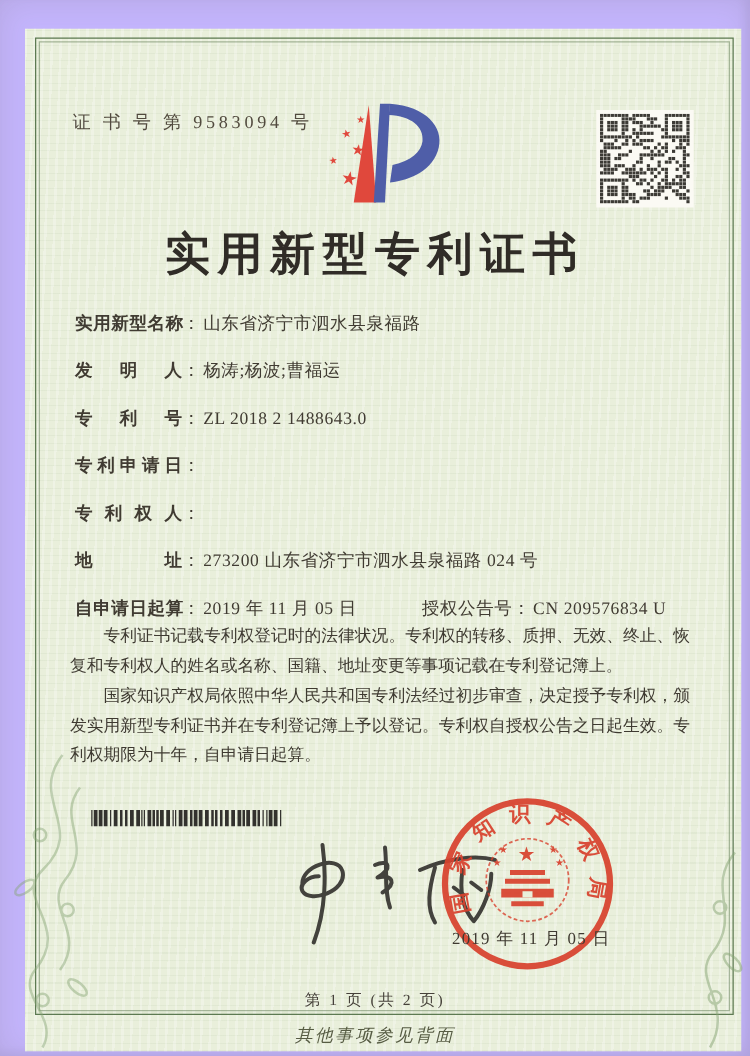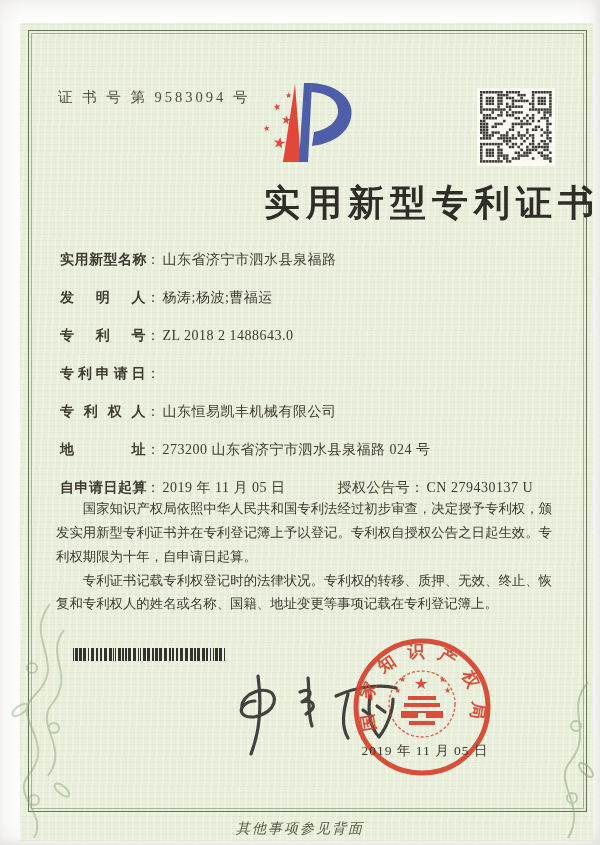--- a/index.html
+++ b/index.html
@@ -1,18 +1,18 @@
 <!DOCTYPE html>
 <html><head>
 <meta charset="utf-8">
 <style>
   html,body{margin:0;padding:0;background:#e8e4d6;}
   .sheet{
     position:relative;width:600px;height:845px;margin:0 auto;
-    background:#ffffff;overflow:hidden;
+    background:#c4b5fd;overflow:hidden;
     font-family:"Liberation Serif","DejaVu Serif",serif;
     box-shadow:inset 0 0 26px rgba(95,85,55,.14), inset -4px -3px 8px rgba(0,0,0,.05);
   }
   .green-panel{
     position:absolute;left:20px;top:23px;right:7px;bottom:4px;
     background:#e9efdb;
     background-image:
       repeating-linear-gradient(92deg, rgba(255,255,255,.28) 0 2px, rgba(255,255,255,0) 2px 7px),
       repeating-linear-gradient(0deg, rgba(125,155,112,.08) 0 1px, rgba(0,0,0,0) 1px 6px);
   }
@@ -23,21 +23,21 @@
   .frame::after{
     content:"";position:absolute;inset:2px;border:1px solid rgba(93,122,82,.5);
   }
   .cert-no{
     position:absolute;left:58px;top:88px;font-size:14.5px;letter-spacing:3px;
     color:#514a3e;
   }
   .logo{position:absolute;left:233px;top:80px;width:132px;height:96px;}
   .qr{position:absolute;left:477px;top:88px;width:72px;height:72px;background:#fbfaf4;padding:3px;}
   .title{
-    position:absolute;left:0;top:179px;width:100%;text-align:right;
+    position:absolute;left:0;top:179px;width:100%;text-align:center;
     font-size:36px;font-weight:600;letter-spacing:6px;color:#302c27;
   }
   .fields{
     position:absolute;left:60px;top:250px;width:500px;
     display:flex;flex-direction:column;gap:18px;
     font-size:14px;color:#403b32;letter-spacing:.5px;
   }
   .frow{display:flex;line-height:20px;white-space:nowrap;}
   .flabel{display:inline-block;width:86px;text-align:justify;text-align-last:justify;font-weight:bold;}
   .fcolon{margin:0 2px 0 0;}
@@ -462,42 +462,41 @@
         <span class="fcolon">：</span>
       <span>ZL 2018 2 1488643.0</span>
     </div>
     <div class="frow">
       <span class="flabel">专利申请日</span>
         <span class="fcolon">：</span>
     </div>
     <div class="frow">
       <span class="flabel">专利权人</span>
         <span class="fcolon">：</span>
-      <span>山东恒易凯丰机械有限公司</span>
     </div>
     <div class="frow">
       <span class="flabel">地址</span>
         <span class="fcolon">：</span>
       <span>273200 山东省济宁市泗水县泉福路 024 号</span>
     </div>
     <div class="frow">
       <span class="flabel">自申请日起算</span>
         <span class="fcolon">：</span>
       <span>2019 年 11 月 05 日</span>
       <span class="fpair2">
         <span>授权公告号</span>
           <span class="fcolon">：</span>
-        <span>CN 279430137 U</span>
+        <span>CN 209576834 U</span>
       </span>
     </div>
   </div>
 
   <div class="paras">
+    <p>专利证书记载专利权登记时的法律状况。专利权的转移、质押、无效、终止、恢复和专利权人的姓名或名称、国籍、地址变更等事项记载在专利登记簿上。</p>
     <p>国家知识产权局依照中华人民共和国专利法经过初步审查，决定授予专利权，颁发实用新型专利证书并在专利登记簿上予以登记。专利权自授权公告之日起生效。专利权期限为十年，自申请日起算。</p>
-    <p>专利证书记载专利权登记时的法律状况。专利权的转移、质押、无效、终止、恢复和专利权人的姓名或名称、国籍、地址变更等事项记载在专利登记簿上。</p>
   </div>
 
   <div class="barcode" id="barcode">
       <i style="left:0px;width:1px"></i>
       <i style="left:2px;width:3px"></i>
       <i style="left:6px;width:3px"></i>
       <i style="left:10px;width:3px"></i>
       <i style="left:15px;width:1px"></i>
       <i style="left:18px;width:3px"></i>
       <i style="left:23px;width:2px"></i>
@@ -569,15 +568,16 @@
       <rect x="61" y="64" width="28" height="4" fill="#d8422e"></rect>
       <rect x="57" y="71" width="36" height="4" fill="#d8422e"></rect>
       <rect x="54" y="79" width="42" height="7" fill="#d8422e"></rect>
       <rect x="71" y="81" width="8" height="5" fill="#e9efdb"></rect>
       <rect x="62" y="89" width="26" height="4" fill="#d8422e"></rect>
     </g>
   </svg>
 
   <div class="seal-date">2019 年 11 月 05 日</div>
 
+  <div class="page-no">第 1 页 (共 2 页)</div>
   <div class="back-note">其他事项参见背面</div>
 
 </div>
 
 </body></html>

